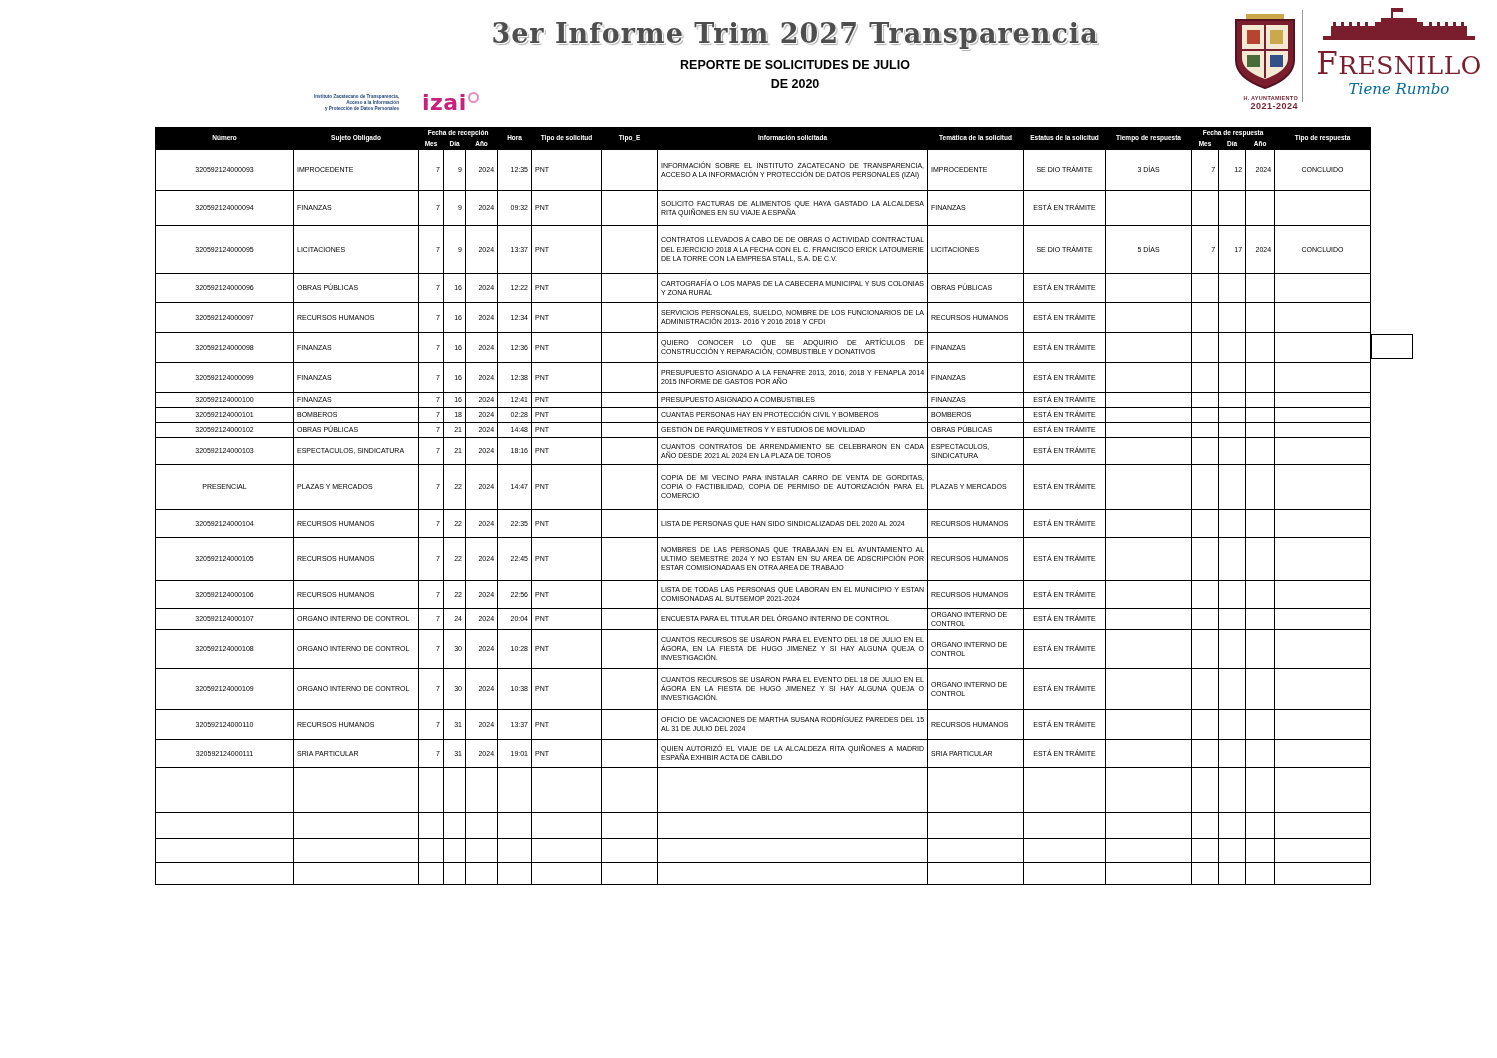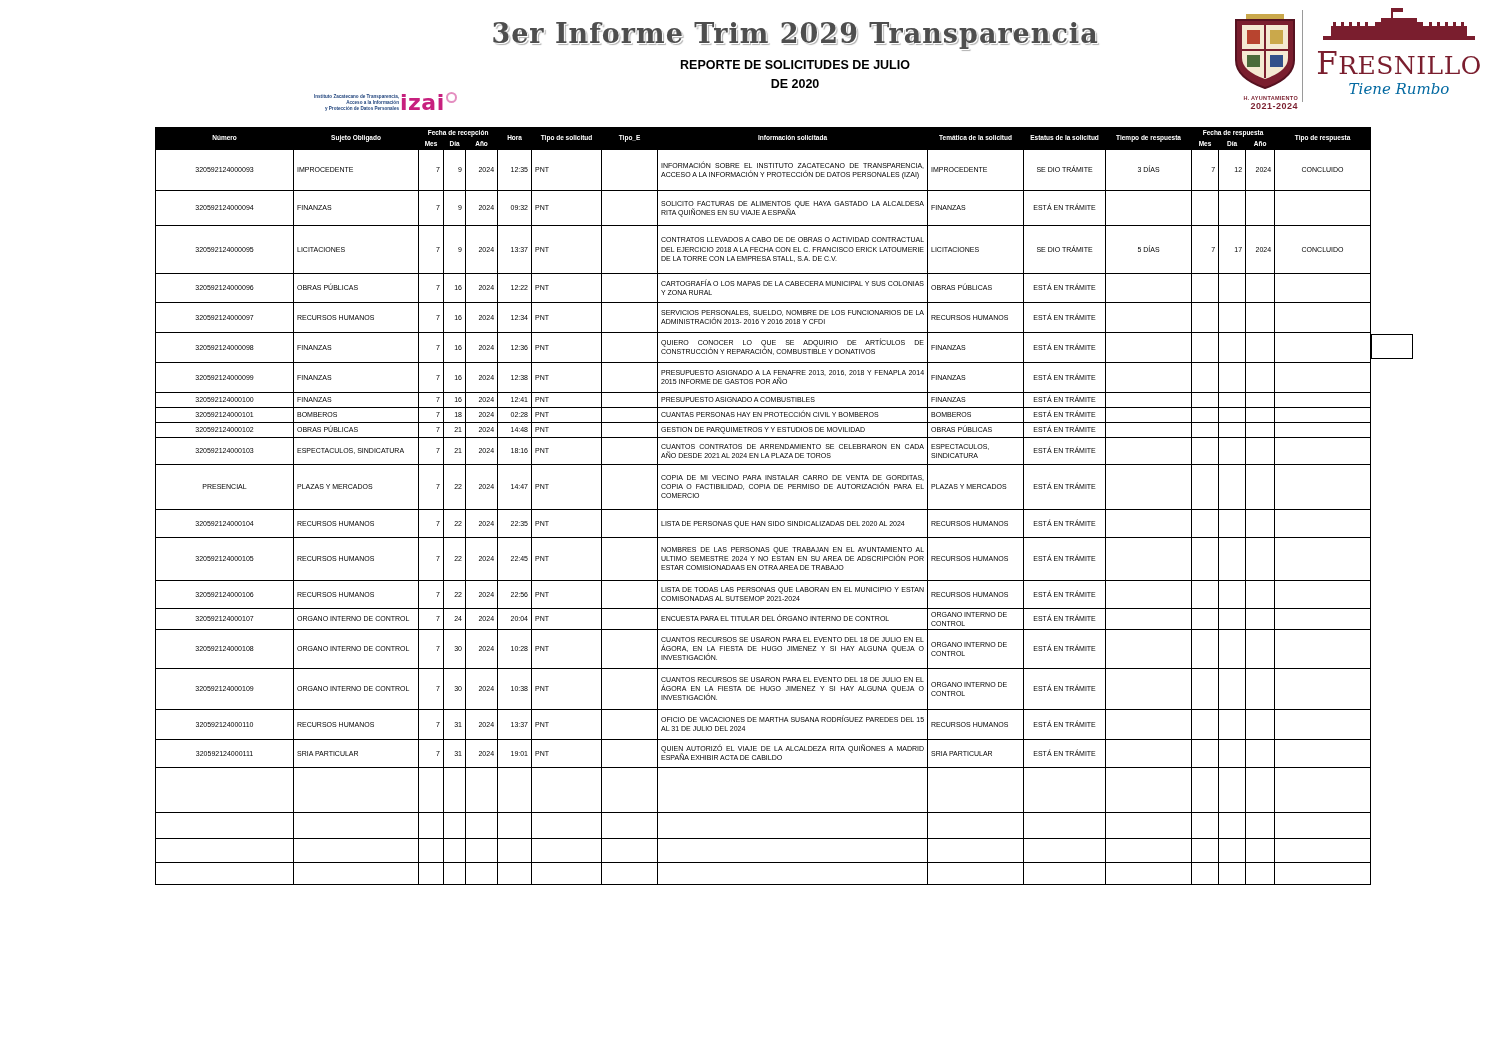--- a/index.html
+++ b/index.html
@@ -12,21 +12,21 @@
   .title-block{position:absolute;left:380px;top:18px;width:830px;text-align:center}
   .main-title{
     font-family:"DejaVu Serif", serif;font-weight:bold;font-size:27px;
     color:#4e4e4e;letter-spacing:1px;
     text-shadow:1px 1px 0 #ffffff, 2px 2px 1px rgba(80,80,80,.45);
     margin:0;
   }
   .subtitle{font-weight:bold;font-size:12.5px;color:#000;margin-top:9px}
   .subtitle + .subtitle{margin-top:5px}
 
-  .izai{position:absolute;left:303px;top:92px;display:flex;align-items:center;gap:1px}
+  .izai{position:absolute;left:303px;top:92px;display:flex;align-items:center;gap:23px}
   .izai-org{width:96px;font-size:4.6px;line-height:1.25;color:#23467e;font-weight:bold;text-align:right}
   .izai-wordmark{
     font-size:22px;font-weight:bold;color:#c7207e;letter-spacing:.5px;
     font-family:"DejaVu Sans", sans-serif;line-height:1;
   }
   .izai-swoosh{display:inline-block;width:7px;height:7px;border:2px solid #e48ec0;border-radius:50%;margin-left:1px;vertical-align:top}
 
   .crest{position:absolute;left:1204px;top:14px;width:94px;text-align:right}
   .crest-caption1{font-size:5.5px;font-weight:bold;color:#7a1e2e;margin-top:1px;letter-spacing:.3px}
   .crest-caption2{font-size:9px;font-weight:bold;color:#7a1e2e;letter-spacing:.5px}
@@ -71,21 +71,21 @@
 <div class="izai">
   <div class="izai-org">
     <div>Instituto Zacatecano de Transparencia,</div>
     <div>Acceso a la Información</div>
     <div>y Protección de Datos Personales</div>
   </div>
   <div class="izai-wordmark"><span>izai</span><span class="izai-swoosh"></span></div>
 </div>
 
 <div class="title-block">
-  <h1 class="main-title">3er Informe Trim 2029 Transparencia</h1>
+  <h1 class="main-title">3er Informe Trim 2027 Transparencia</h1>
   <div class="subtitle">REPORTE DE SOLICITUDES  DE JULIO</div>
   <div class="subtitle">DE 2020</div>
 </div>
 
 <div class="crest">
   <svg width="66" height="76" viewBox="0 0 66 76">
     <rect x="14" y="0" width="38" height="6" fill="#caa84b"></rect>
     <path d="M4 6 h58 v40 q0 18 -29 28 q-29 -10 -29 -28 z" fill="#7a1e2e" stroke="#561220" stroke-width="2"></path>
     <path d="M10 11 h46 v33 q0 13 -23 21 q-23 -8 -23 -21 z" fill="#f4e9d2"></path>
     <line x1="33" y1="11" x2="33" y2="64" stroke="#7a1e2e" stroke-width="2"></line>

